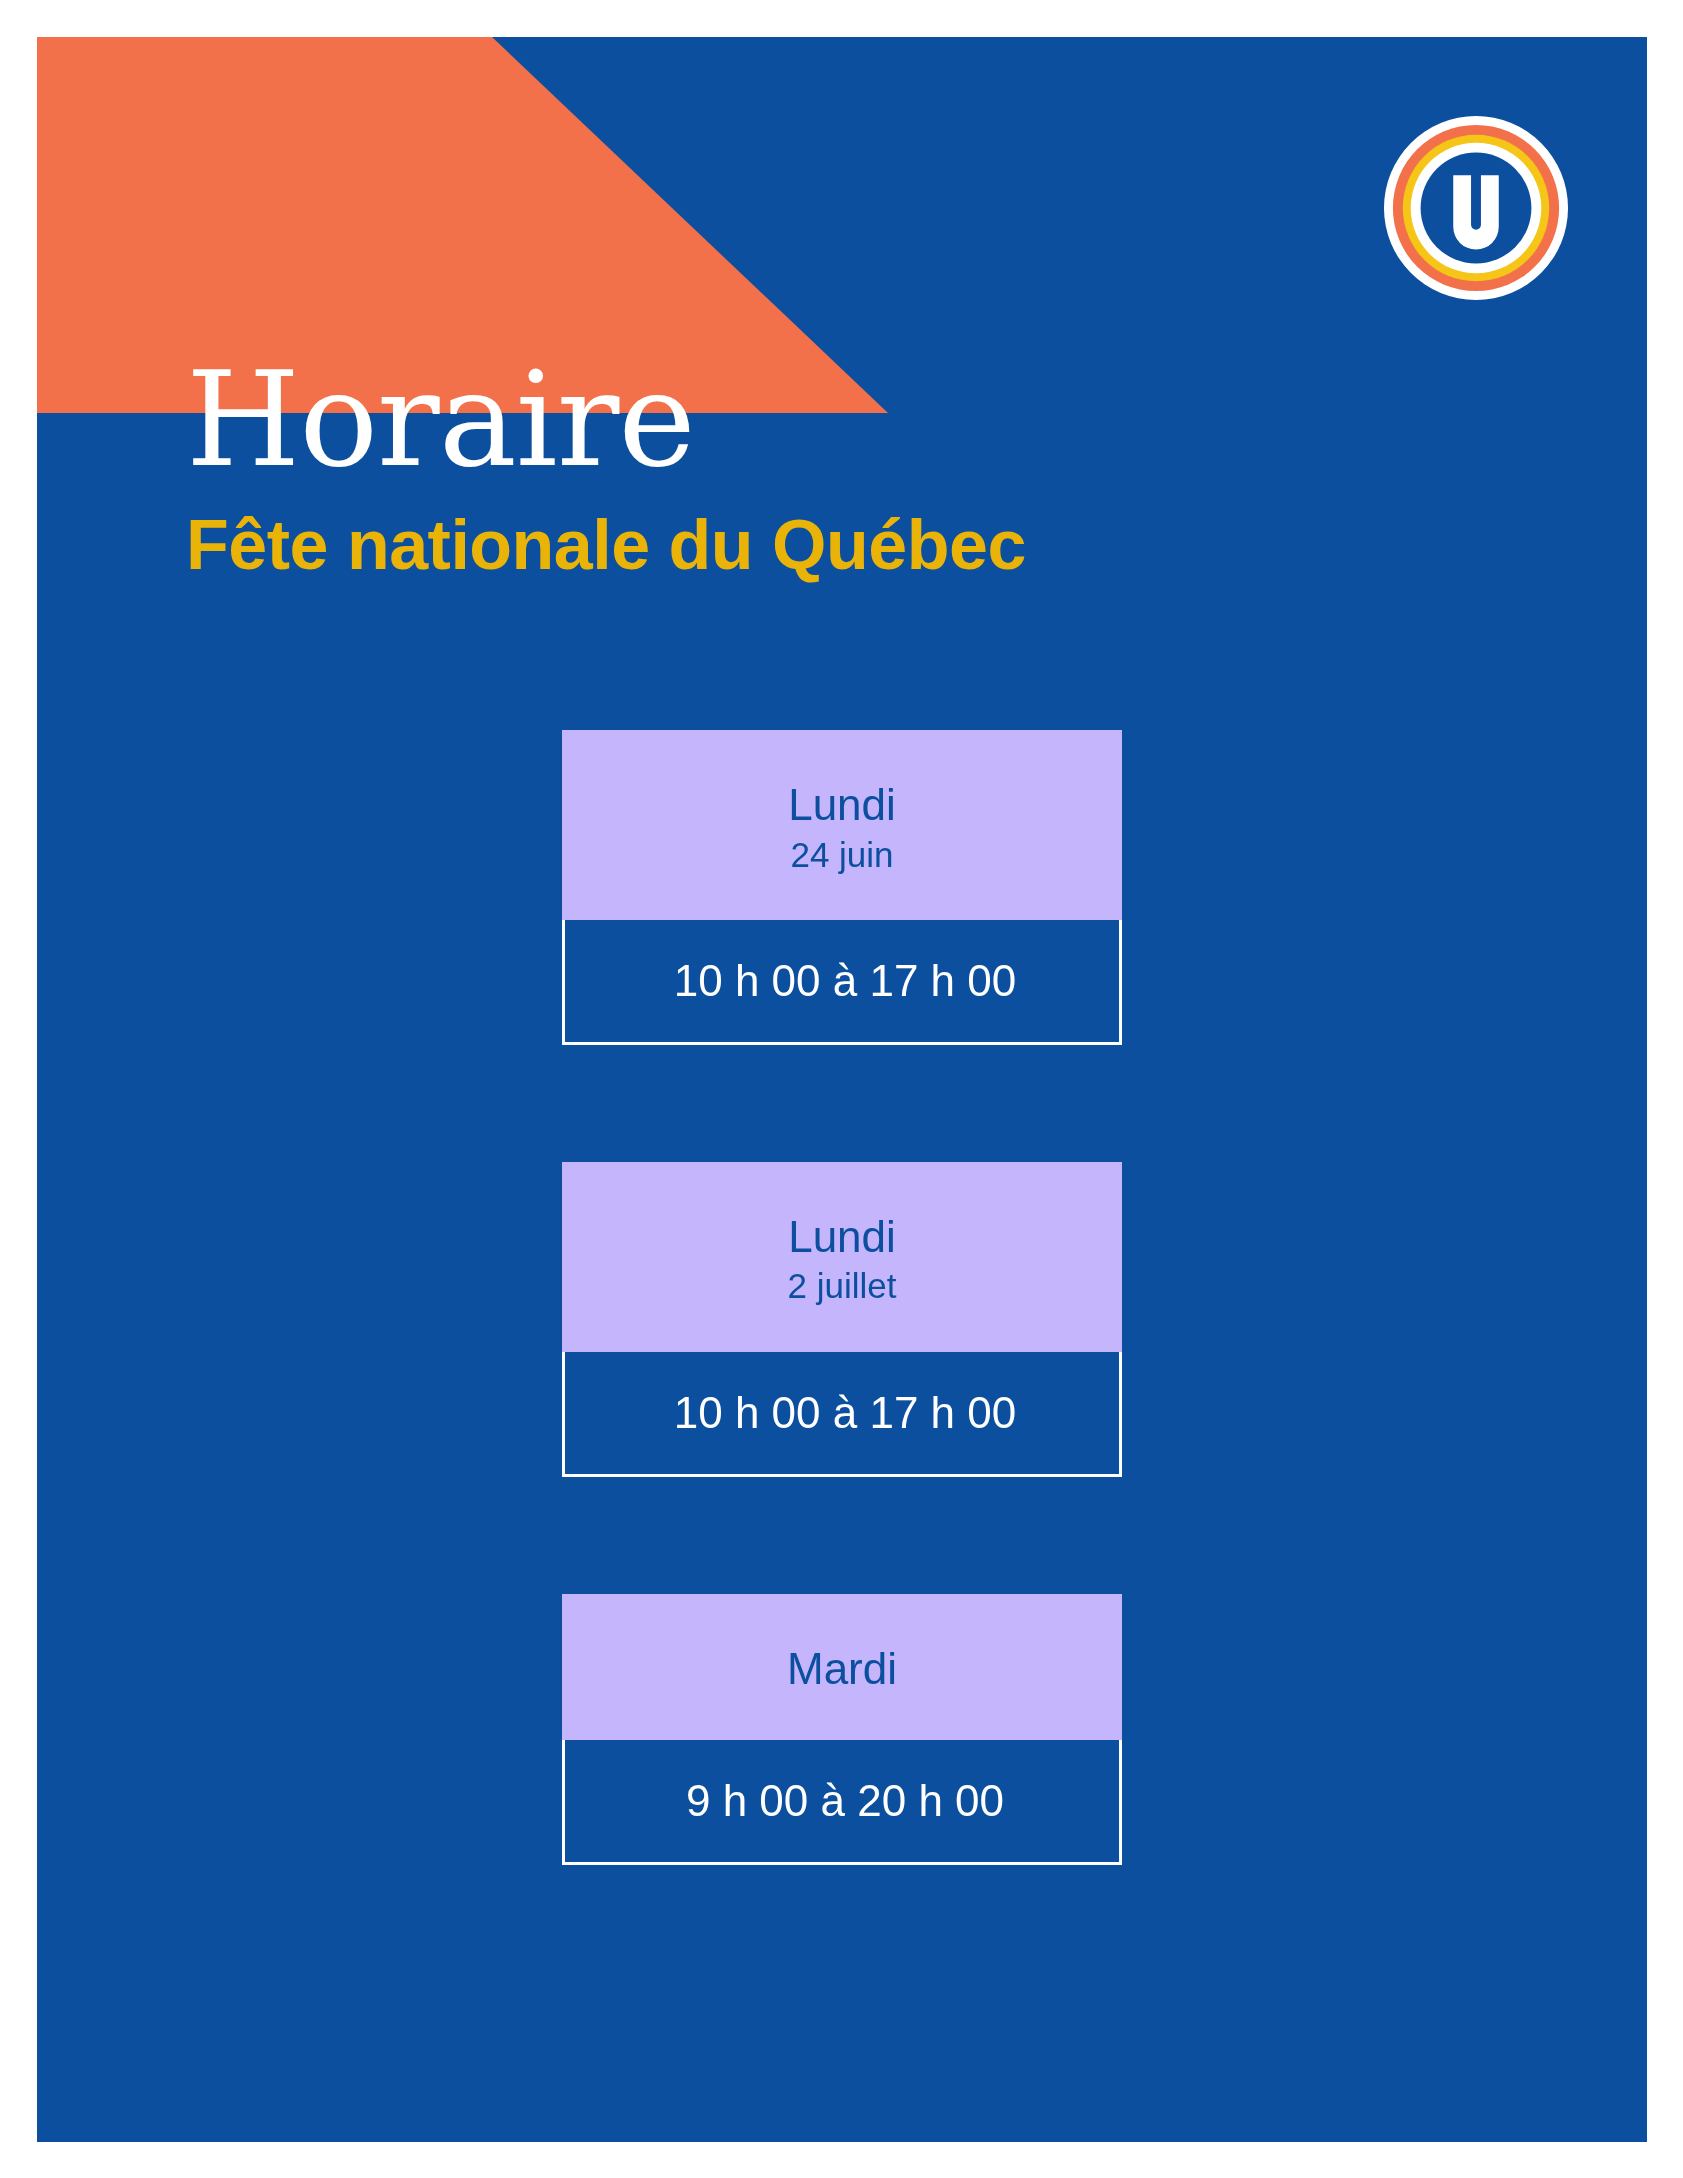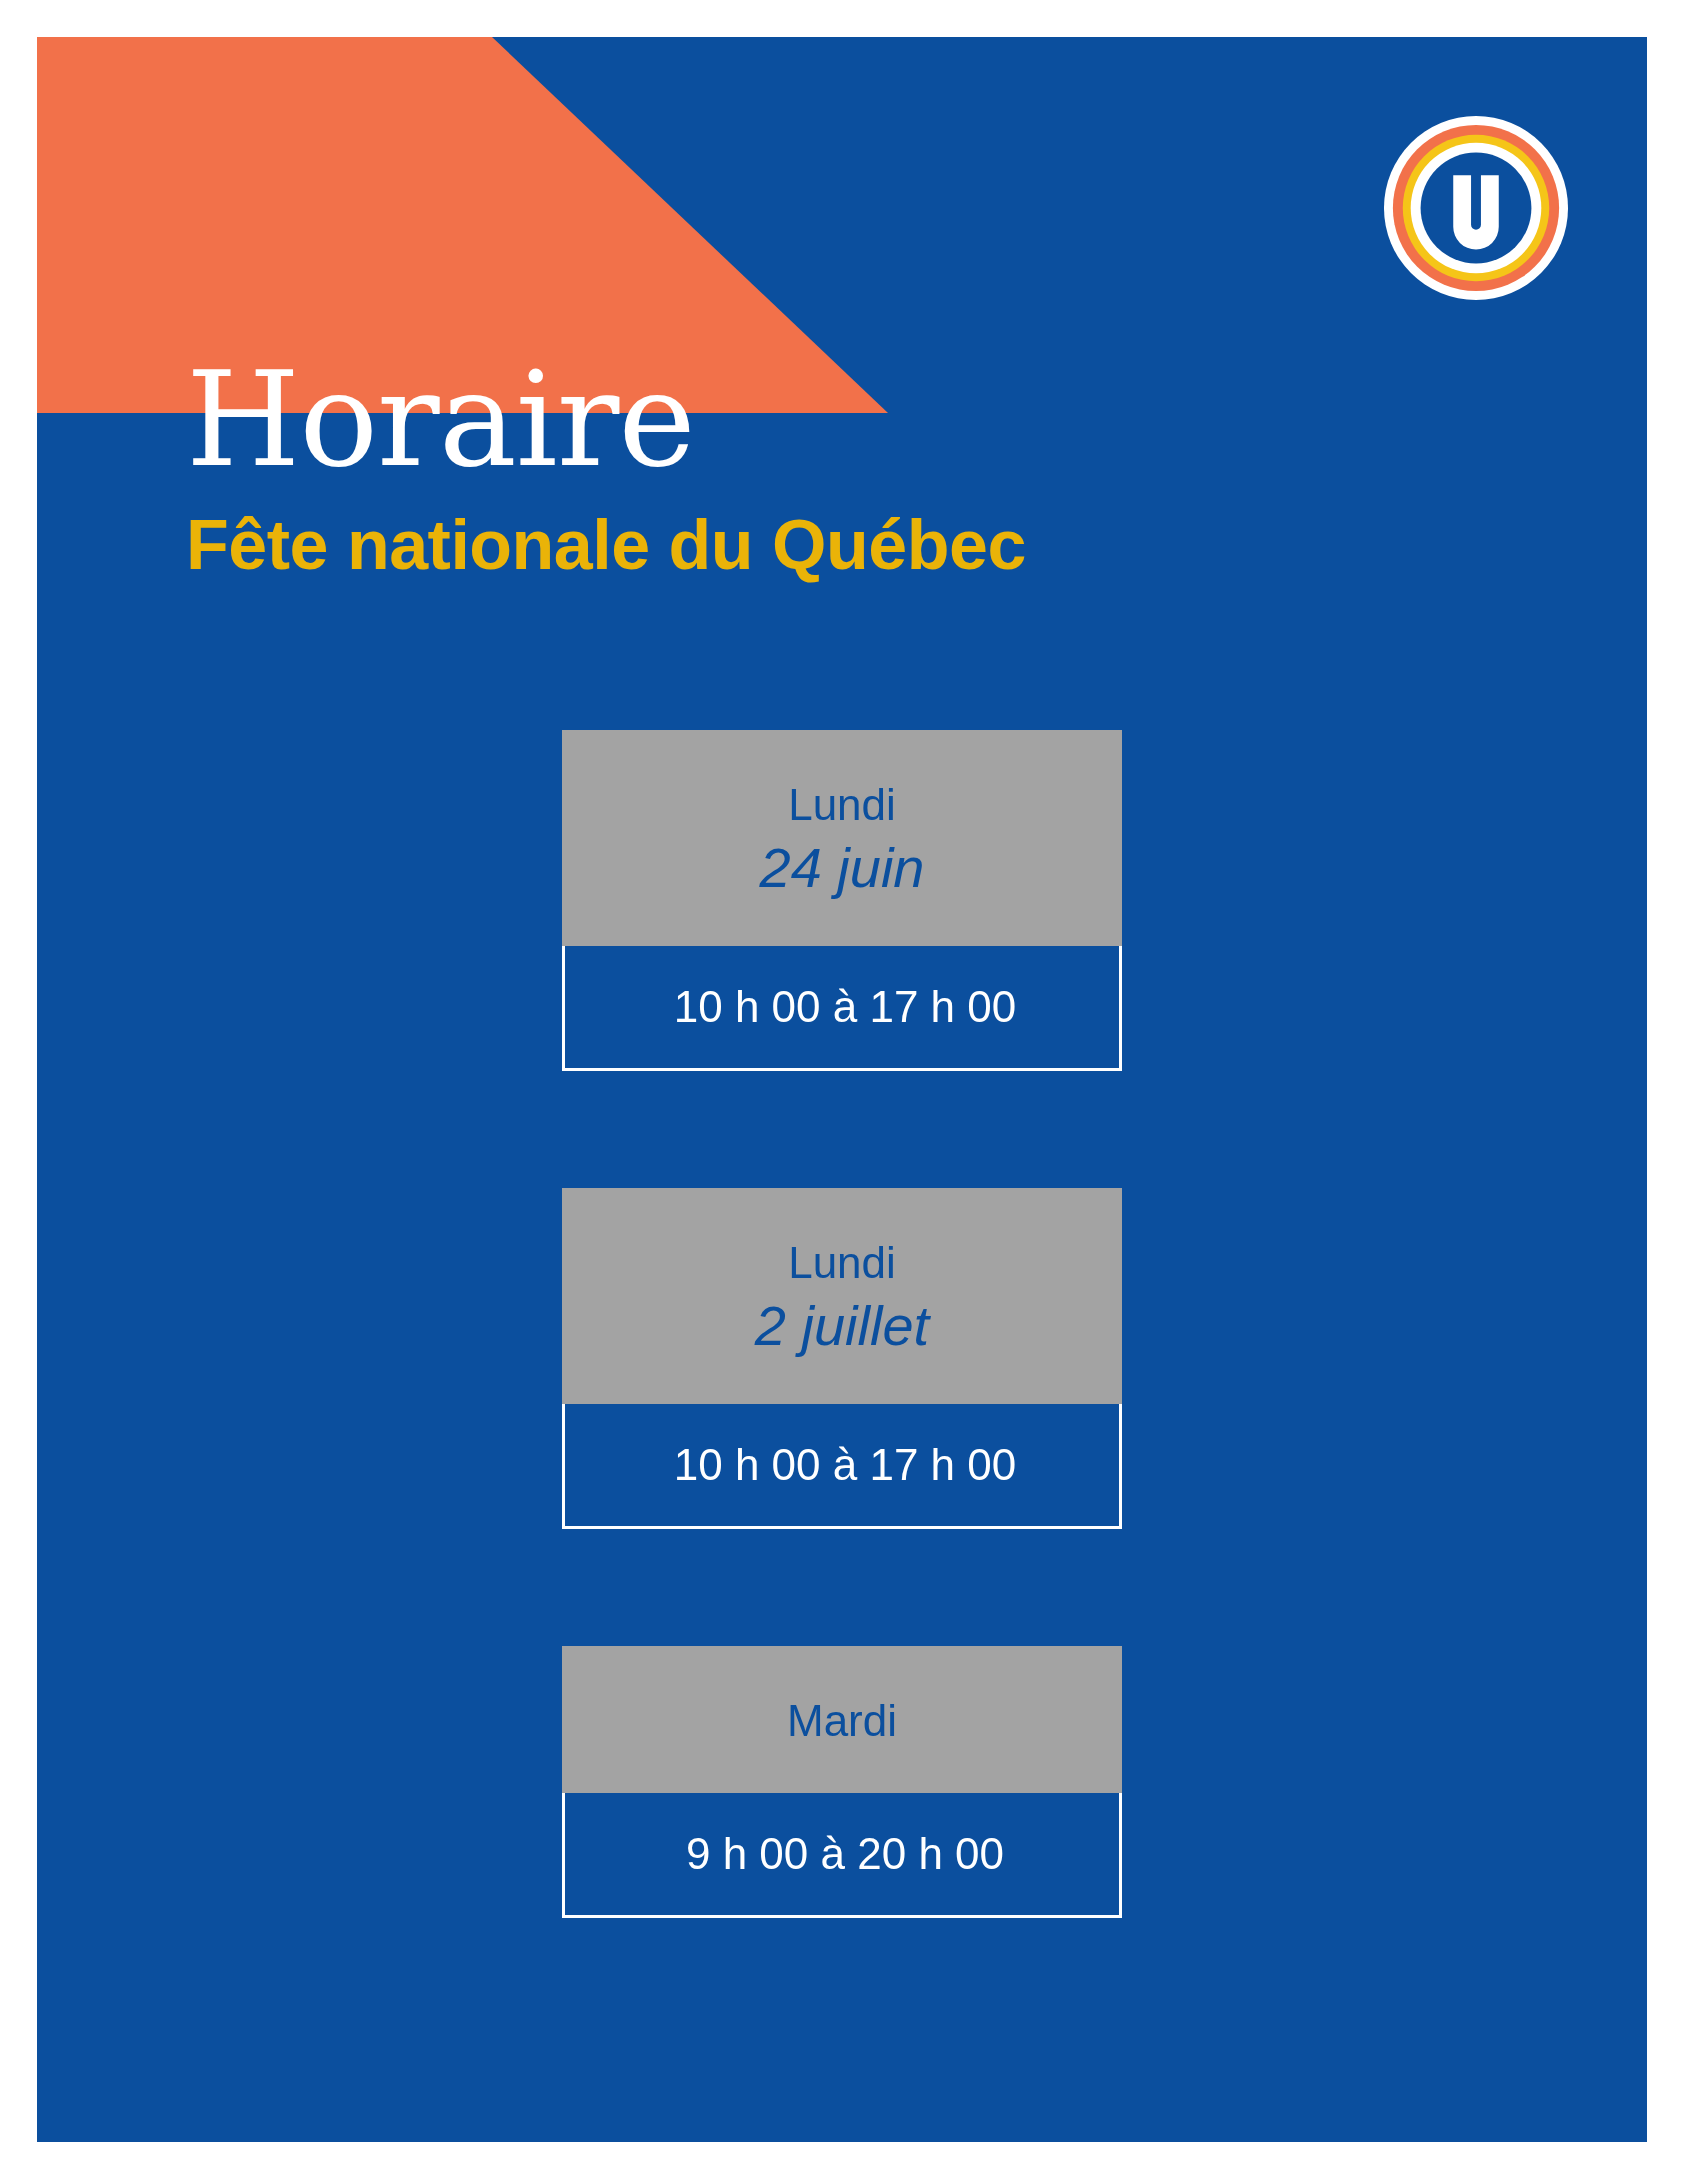--- a/index.html
+++ b/index.html
@@ -78,34 +78,33 @@
   }
 
   .card {
     width: 560px;
     margin: 0 auto 117px auto;
     box-sizing: border-box;
   }
   .card:last-child { margin-bottom: 0; border-radius: 15px; }
 
   .card-date {
-    background: #a3a3a3;
+    background: #c4b5fd;
     color: #0b4f9e;
     text-align: center;
     padding: 48px 16px 44px 16px;
     box-sizing: border-box;
   }
   .card-day {
     font-size: 44px;
     line-height: 1.24;
   }
   .card-month {
-    font-size: 56px;
+    font-size: 35px;
     line-height: 1.24;
-    font-style: italic;
   }
   .card-hours {
     background: #0b4f9e;
     border: 3px solid #ffffff;
     border-top: none;
     color: #ffffff;
     text-align: center;
     font-size: 44px;
     padding: 36px 10px 36px 16px;
     box-sizing: border-box;

